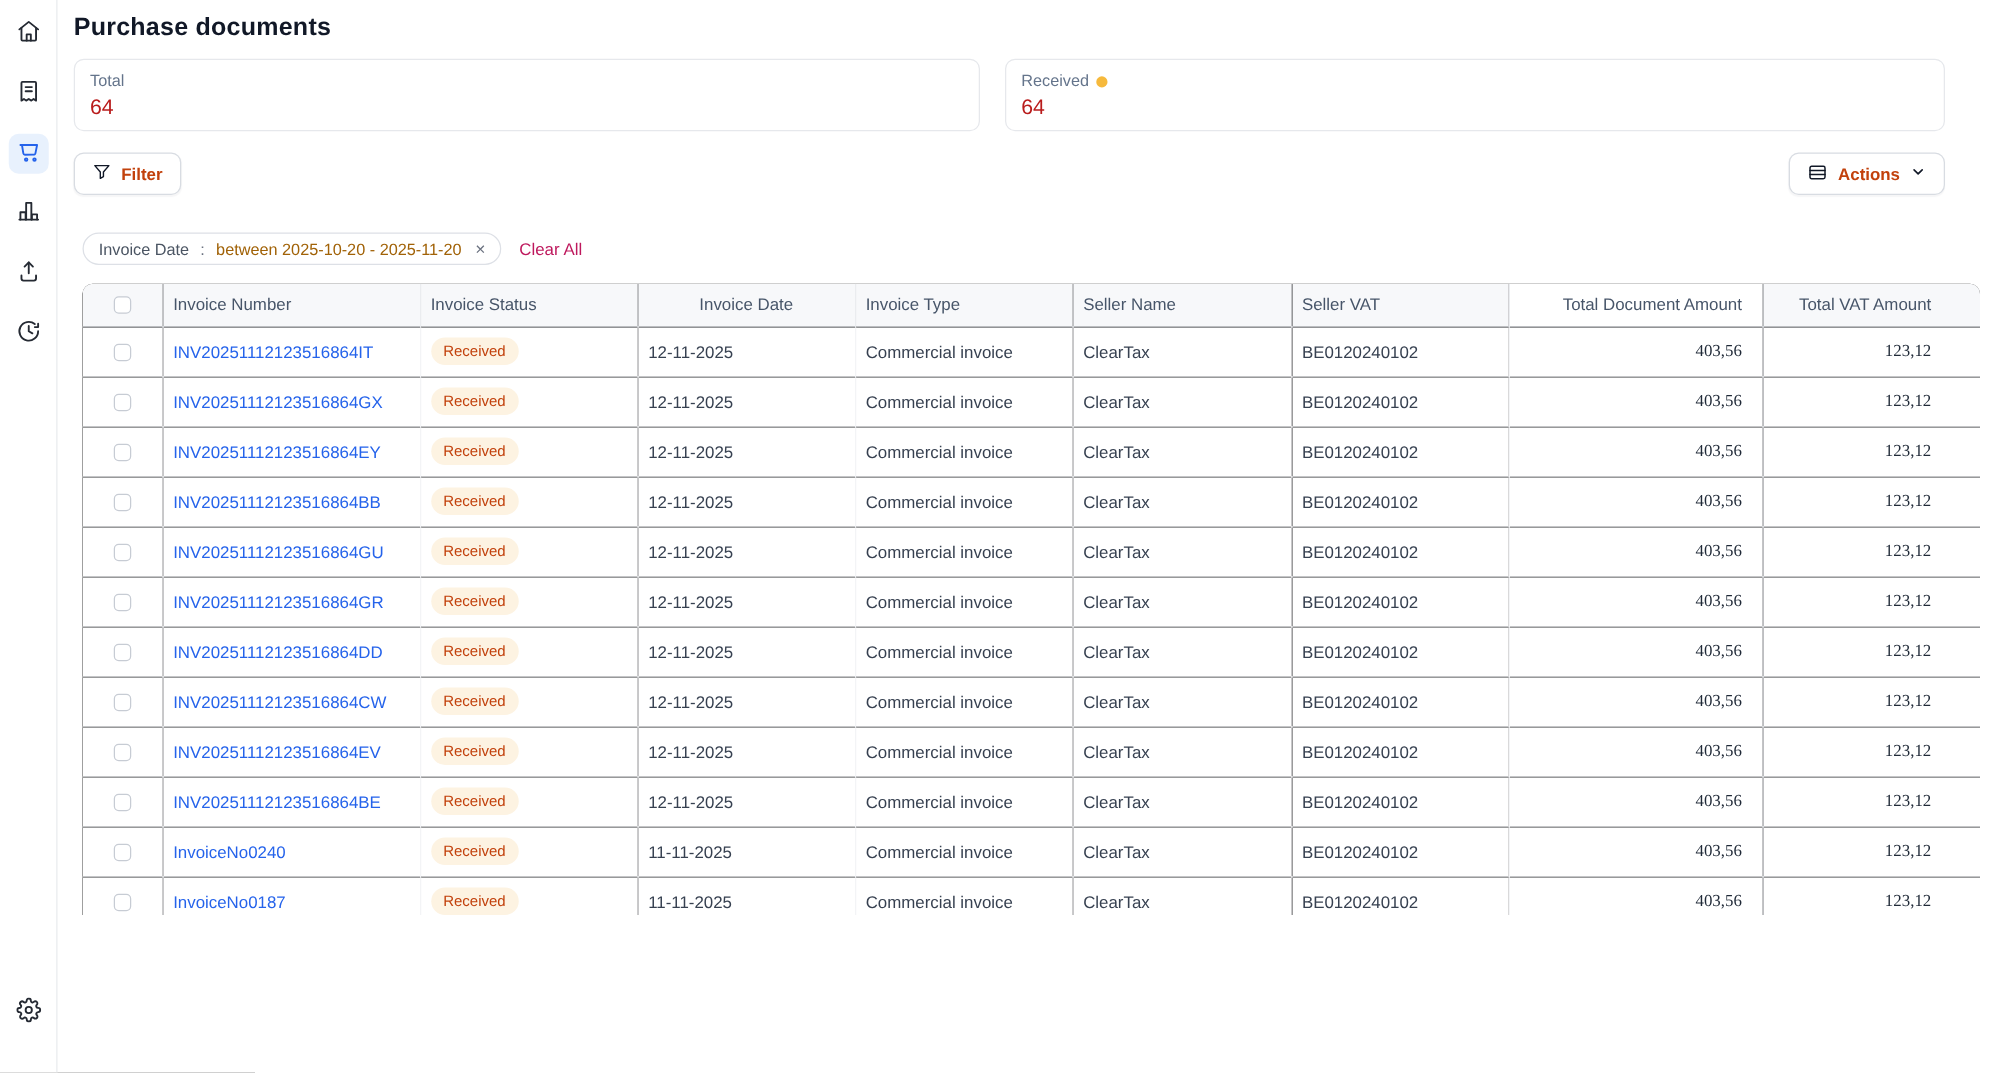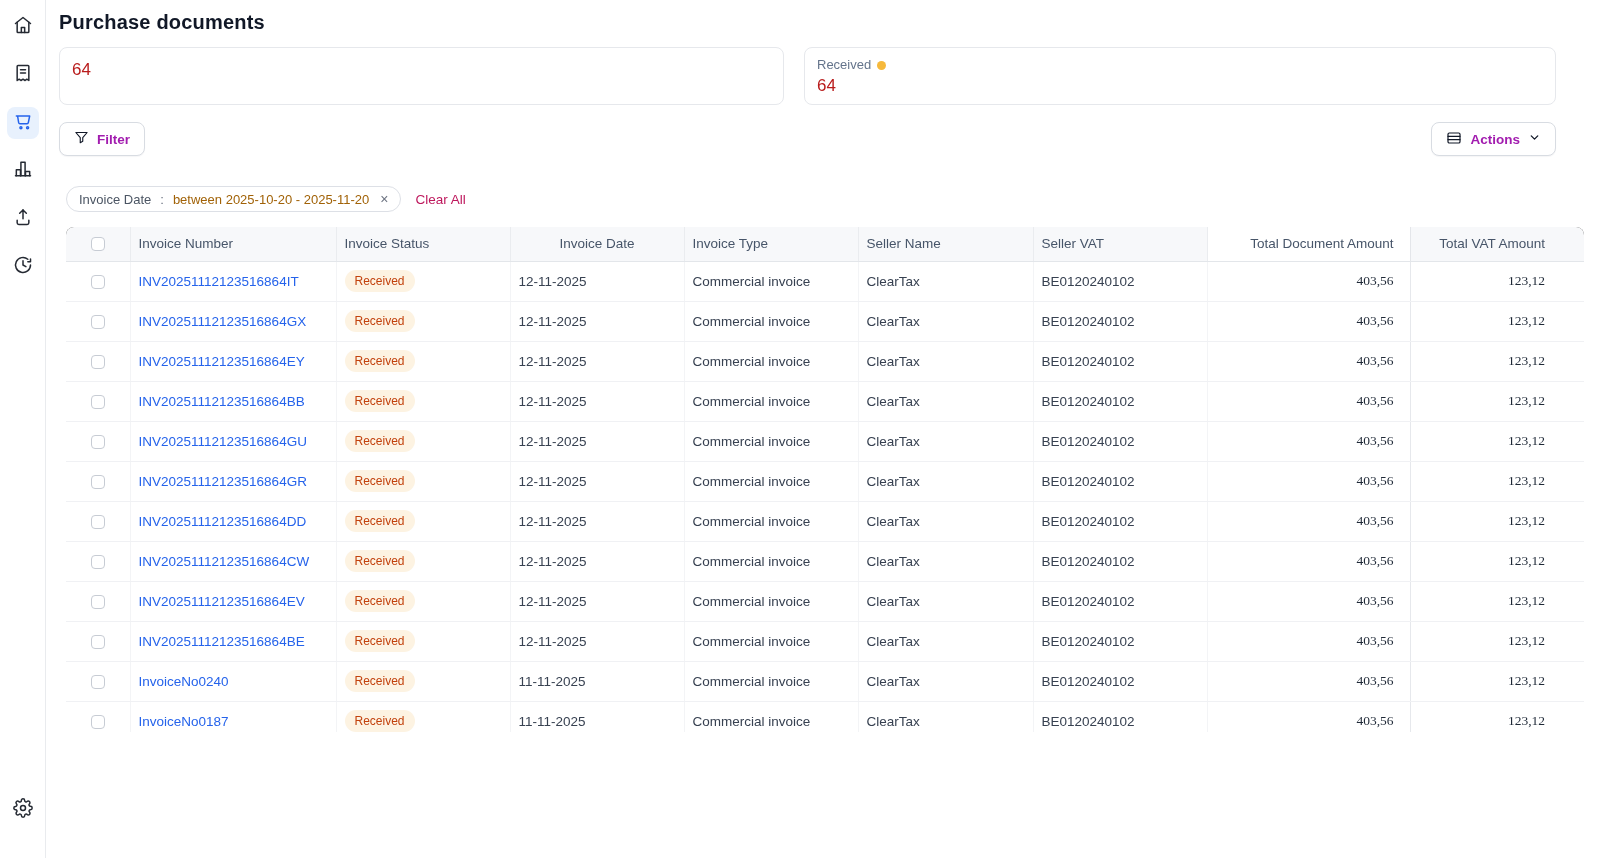--- a/index.html
+++ b/index.html
@@ -29,21 +29,21 @@
   .stat-card { height:58px; background:#fff; border:1px solid #e6e8ec; border-radius:8px; padding:9px 12px; }
   .stat-card.total { width:725px; flex:0 0 725px; }
   .stat-card.received { flex:1; }
   .stat-label { font-size:13px; color:#64748b; display:flex; align-items:center; gap:6px; line-height:16px; }
   .stat-dot { width:9px; height:9px; border-radius:50%; background:#f6b93c; display:inline-block; }
   .stat-value { font-size:17px; color:#b91c1c; font-weight:500; margin-top:3px; line-height:20px; }
 
   
   .toolbar { display:flex; justify-content:space-between; align-items:center; margin-top:17px; height:34px; }
   .btn { height:34px; background:#fff; border:1px solid #d8dce2; border-radius:8px; display:inline-flex;
-    align-items:center; gap:8px; padding:0 14px; font-size:13.5px; font-weight:600; color:#a21caf;
+    align-items:center; gap:8px; padding:0 14px; font-size:13.5px; font-weight:600; color:#c2410c;
     cursor:pointer; box-shadow:0 1px 1px rgba(16,24,40,.04); font-family:inherit; }
   .btn svg { flex:0 0 auto; }
 
   
   .chips-row { display:flex; align-items:center; gap:14px; margin-top:30px; margin-left:7px; height:26px; }
   .chip { height:26px; border:1px solid #dde0e6; border-radius:999px; background:#fff; display:inline-flex;
     align-items:center; gap:9px; padding:0 12px; font-size:13px; cursor:default; }
   .chip .chip-field { color:#4b5563; }
   .chip .chip-sep { color:#6b7280; }
   .chip .chip-value { color:#a16207; }
@@ -152,20 +152,21 @@
   </aside>
 
   <main class="main">
     <div class="below-table-bg"></div>
     <div class="content">
 
       <h1 class="page-title">Purchase documents</h1>
 
       <div class="stats-row">
         <div class="stat-card total">
+          <div class="stat-label">Total</div>
           <div class="stat-value">64</div>
         </div>
         <div class="stat-card received">
           <div class="stat-label">
             <span>Received</span>
             <span class="stat-dot"></span>
           </div>
           <div class="stat-value">64</div>
         </div>
       </div>

